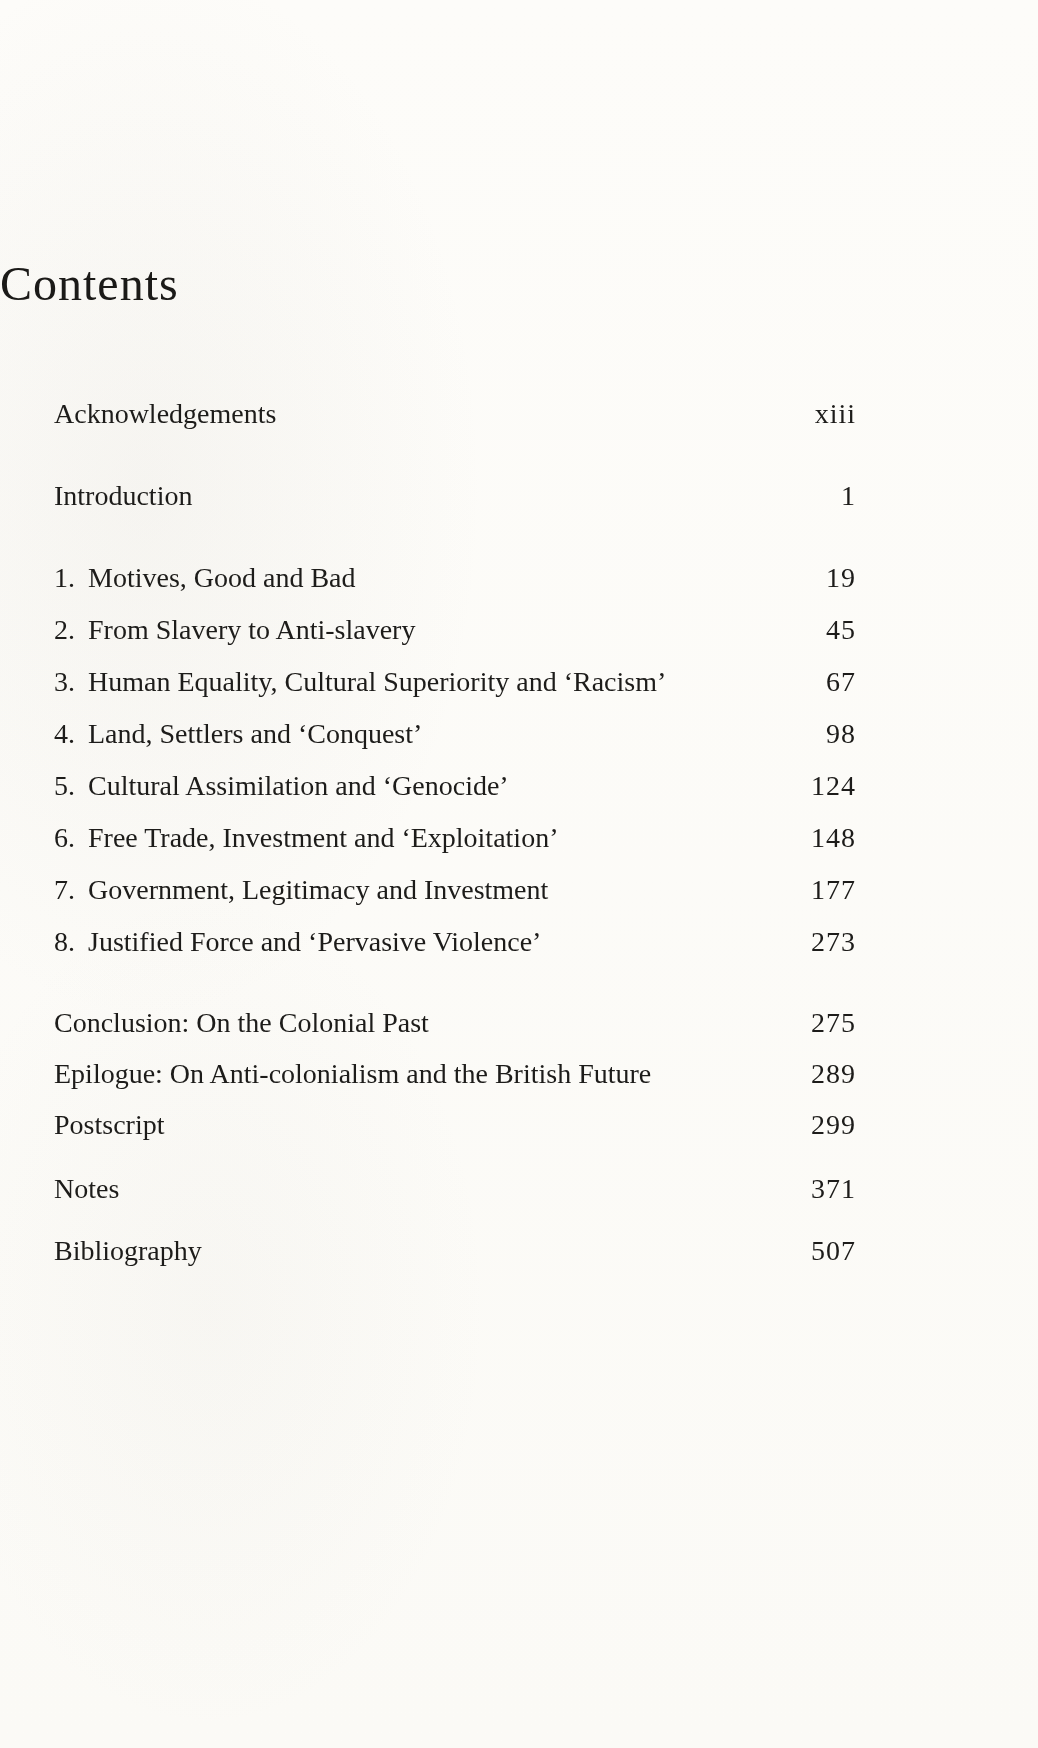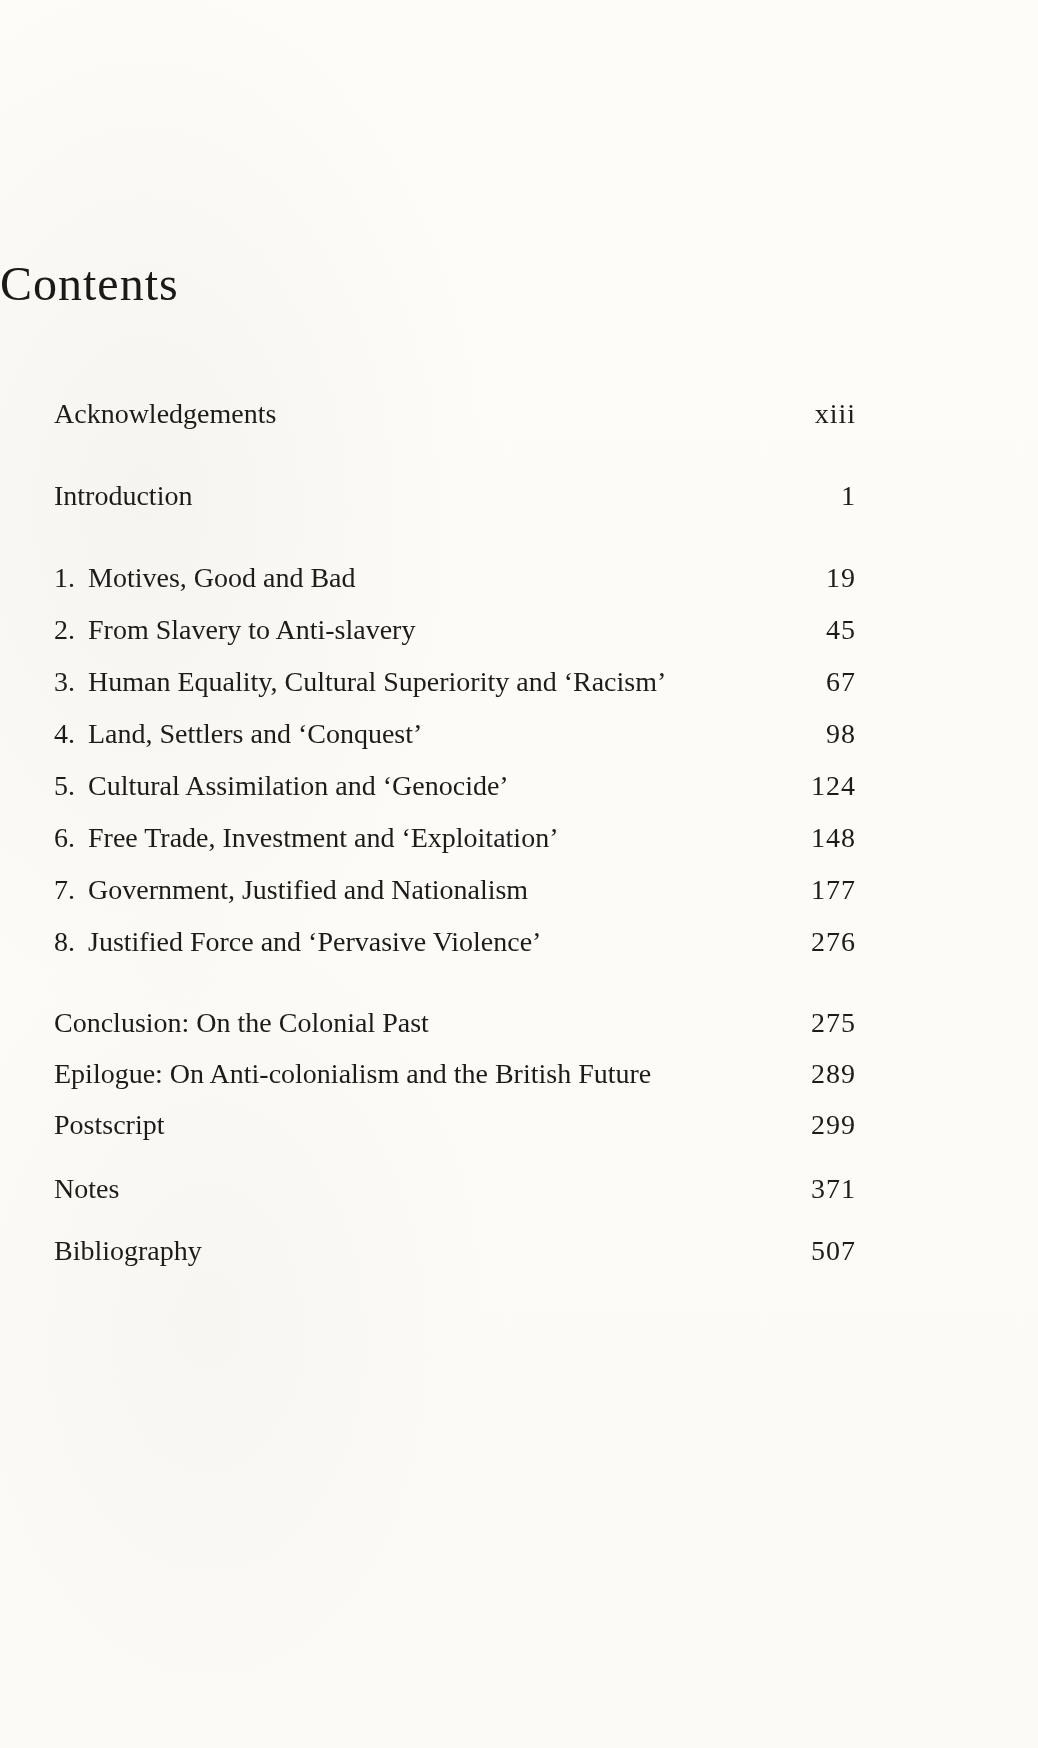--- a/index.html
+++ b/index.html
@@ -110,27 +110,27 @@
         <span class="label">Cultural Assimilation and ‘Genocide’</span>
         <span class="pagenum">124</span>
       </div>
       <div class="row">
         <span class="chapter-num">6.</span>
         <span class="label">Free Trade, Investment and ‘Exploitation’</span>
         <span class="pagenum">148</span>
       </div>
       <div class="row">
         <span class="chapter-num">7.</span>
-        <span class="label">Government, Justified and Nationalism</span>
+        <span class="label">Government, Legitimacy and Investment</span>
         <span class="pagenum">177</span>
       </div>
       <div class="row">
         <span class="chapter-num">8.</span>
         <span class="label">Justified Force and ‘Pervasive Violence’</span>
-        <span class="pagenum">276</span>
+        <span class="pagenum">273</span>
       </div>
     </div>
 
     <div class="group-closing">
       <div class="row">
         <span class="label">Conclusion: On the Colonial Past</span>
         <span class="pagenum">275</span>
       </div>
       <div class="row">
         <span class="label">Epilogue: On Anti-colonialism and the British Future</span>

